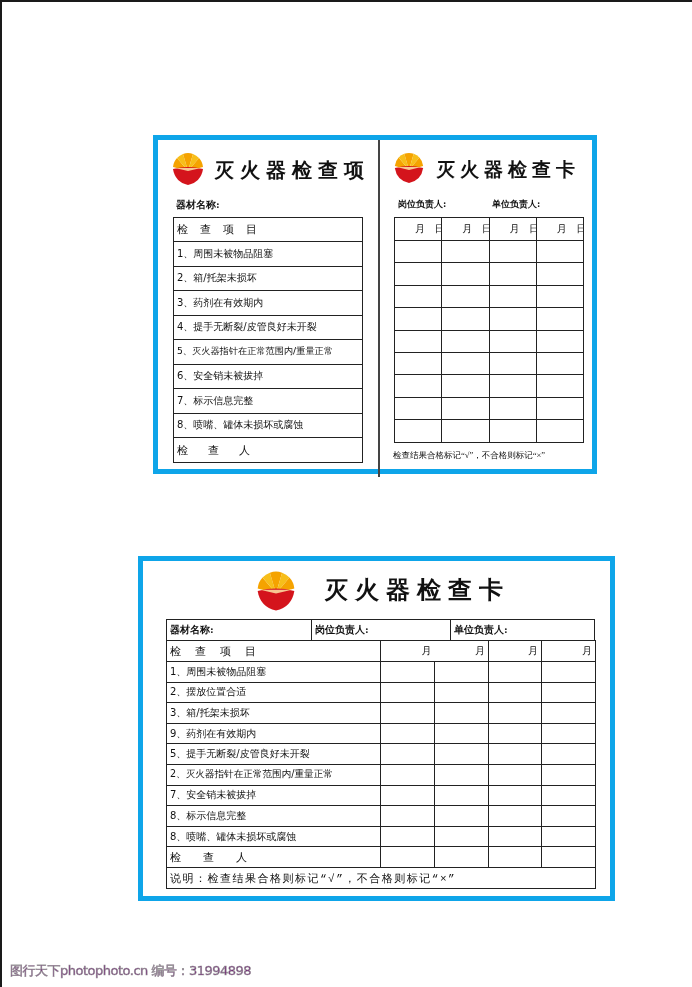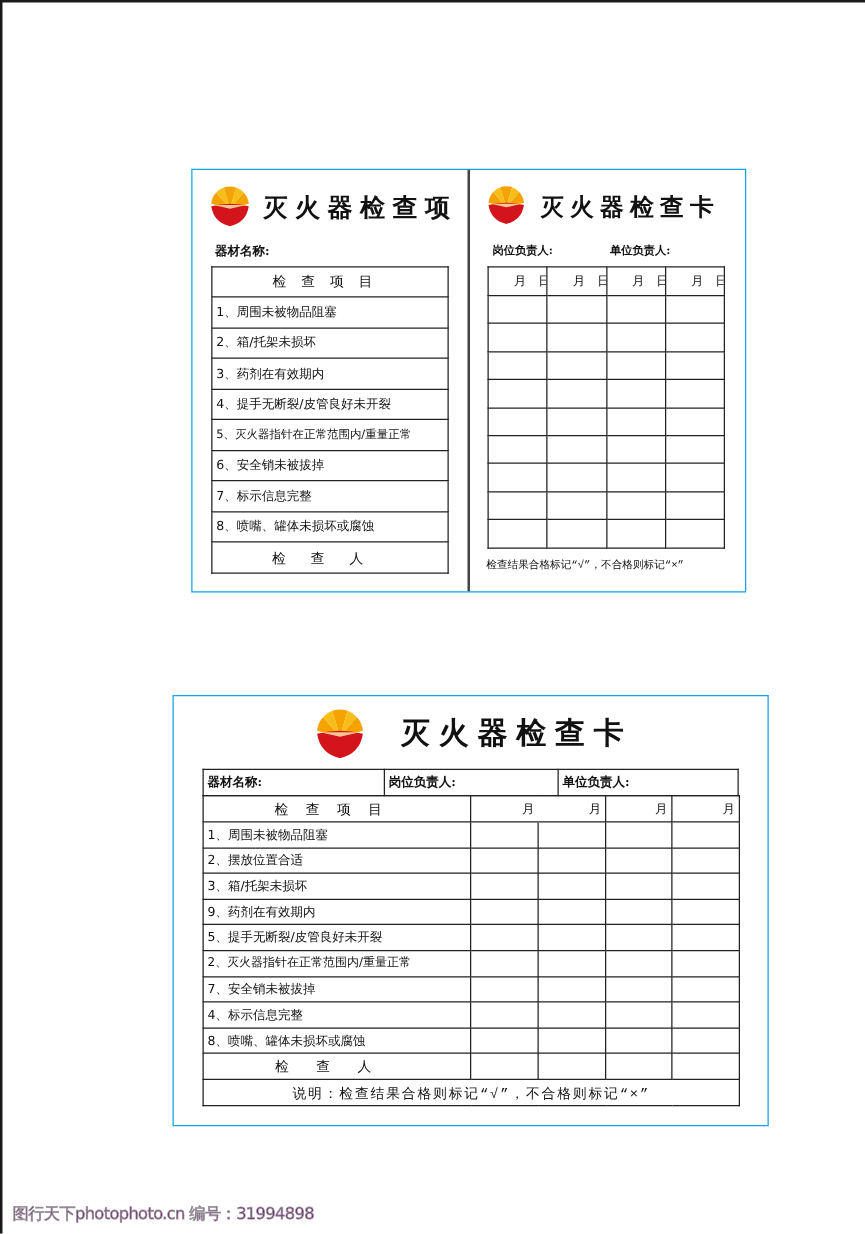--- a/index.html
+++ b/index.html
@@ -1,33 +1,33 @@
 <!DOCTYPE html>
 <html><head>
 <meta charset="utf-8">
 <style>
   * { box-sizing: border-box; margin: 0; padding: 0; }
   html, body { width: 692px; height: 987px; background: #ffffff; overflow: hidden; }
   body { position: relative; font-family: "DejaVu Serif", "Liberation Serif", serif; color: #111; }
   .page-edge-top { position: absolute; left: 0; top: 0; width: 692px; height: 2px; background: #1a1a1a; }
   .page-edge-left { position: absolute; left: 0; top: 0; width: 2px; height: 987px; background: #1a1a1a; }
 
-  .card { position: absolute; border: 1px solid #0ea5e9; background: #fff; }
+  .card { position: absolute; border: 5px solid #0ea5e9; background: #fff; }
   .logo { position: absolute; }
   .title { position: absolute; font-family: "DejaVu Serif", "Liberation Serif", serif; font-weight: bold; color: #111; white-space: nowrap; }
   .label { position: absolute; font-size: 10px; font-weight: bold; white-space: nowrap; font-family: "DejaVu Serif", "Liberation Serif", serif; }
   .small { font-size: 9px; }
 
   table { border-collapse: collapse; position: absolute; table-layout: fixed; }
   td { border: 1.5px solid #222; font-size: 10px; white-space: nowrap; overflow: hidden; padding: 0 3px; font-family: "DejaVu Sans", "Liberation Sans", sans-serif; }
-  .center { text-align: center; }
+  .center { text-align: left; }
   .right { text-align: right; padding-left: 20px; }
   .spaced { letter-spacing: 12px; }
 
-  .footnote { position: absolute; font-size: 9px; white-space: nowrap; font-family: Liberation Mono, monospace; }
+  .footnote { position: absolute; font-size: 9px; white-space: nowrap; font-family: Liberation Serif, serif; }
   .watermark { position: absolute; left: 10px; top: 962px; font-size: 13px; color: #701a75; -webkit-text-stroke: 0.6px #999; white-space: nowrap; font-family: "DejaVu Sans", "Liberation Sans", sans-serif; letter-spacing: -0.5px; }
 </style>
 </head>
 <body>
 
 <div class="page-edge-top"></div>
 <div class="page-edge-left"></div>
 
 <div class="card" style="left:153px; top:135px; width:444px; height:339px;">
 
@@ -248,21 +248,21 @@
           <td></td>
         </tr>
     <tr style="height:20.6px;">
           <td>7、安全销未被拔掉</td>
           <td></td>
           <td></td>
           <td></td>
           <td></td>
         </tr>
     <tr style="height:20.6px;">
-          <td>4、标示信息完整</td>
+          <td>8、标示信息完整</td>
           <td></td>
           <td></td>
           <td></td>
           <td></td>
         </tr>
     <tr style="height:20.6px;">
           <td>8、喷嘴、罐体未损坏或腐蚀</td>
           <td></td>
           <td></td>
           <td></td>

